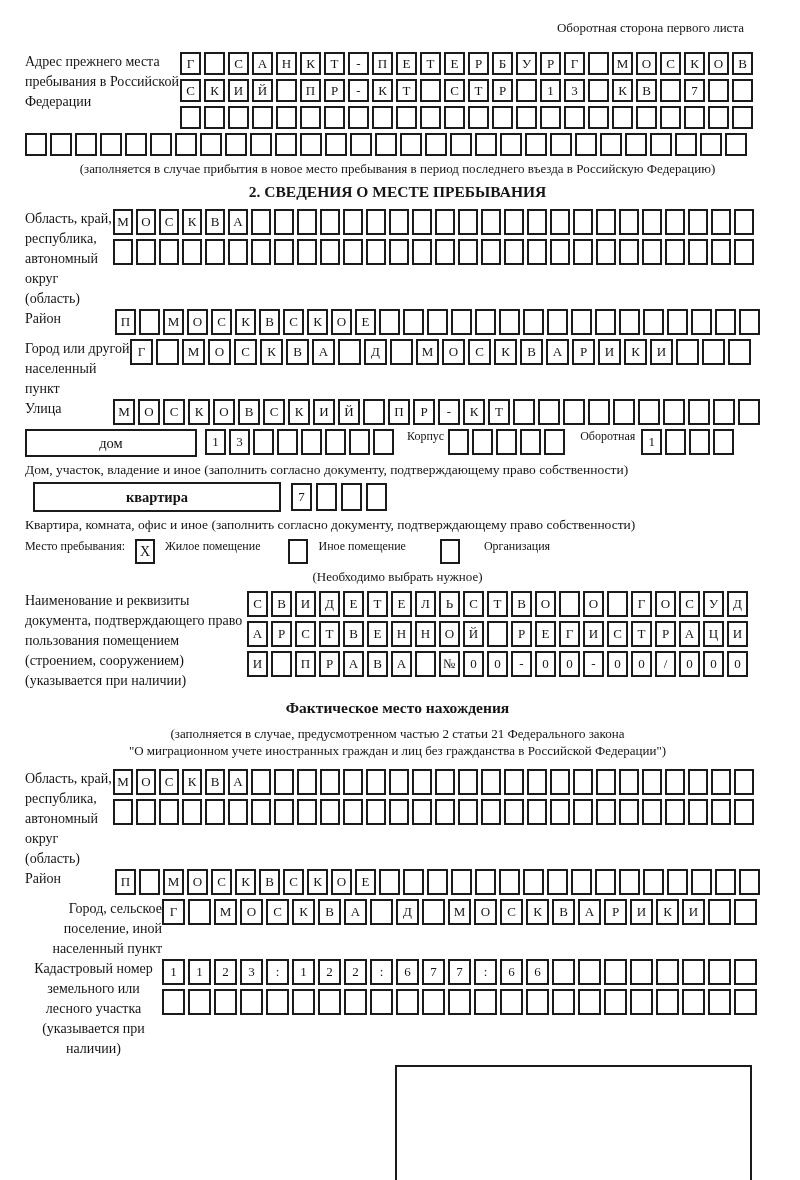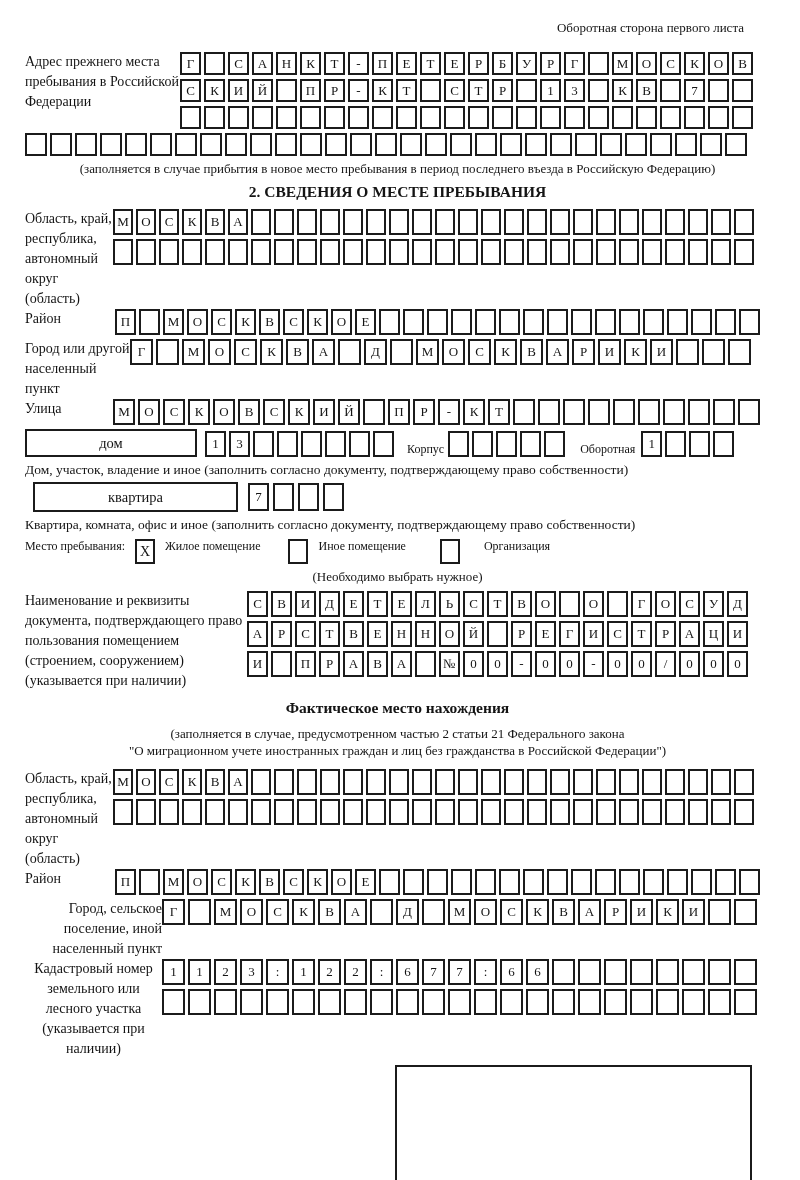--- a/index.html
+++ b/index.html
@@ -303,21 +303,21 @@
         <div class="cell"></div>
         <div class="cell"></div>
         <div class="cell"></div>
         <div class="cell"></div>
         <div class="cell"></div>
         <div class="cell"></div>
         <div class="cell"></div>
       </div>
   </div>
 
-  <div class="row mb4" style="align-items:flex-end;">
+  <div class="row mb4" style="align-items:flex-start;">
     <div class="wbox" style="width:172px;height:28px;margin-right:8px;">дом</div>
     <div class="cellrow" style="--cw:21px;--ch:26px;--mr:3px;margin-bottom:0;">
         <div class="cell">1</div>
         <div class="cell">3</div>
         <div class="cell"></div>
         <div class="cell"></div>
         <div class="cell"></div>
         <div class="cell"></div>
         <div class="cell"></div>
         <div class="cell"></div>
@@ -334,21 +334,21 @@
     <div class="cellrow" style="--cw:21px;--ch:26px;--mr:3px;margin-bottom:0;">
         <div class="cell">1</div>
         <div class="cell"></div>
         <div class="cell"></div>
         <div class="cell"></div>
       </div>
   </div>
   <div class="caption-left mb4">Дом, участок, владение и иное (заполнить согласно документу, подтверждающему право собственности)</div>
 
   <div class="row mb4" style="align-items:center;margin-left:8px;">
-    <div class="wbox" style="width:205px;height:30px;margin-right:10px;">квартира</div>
+    <div class="wbox" style="width:248px;height:30px;margin-right:10px;font-weight:bold;">квартира</div>
     <div class="cellrow" style="--cw:21px;--ch:28px;--mr:4px;margin-bottom:0;">
         <div class="cell">7</div>
         <div class="cell"></div>
         <div class="cell"></div>
         <div class="cell"></div>
       </div>
   </div>
   <div class="caption-left mb6">Квартира, комната, офис и иное (заполнить согласно документу, подтверждающему право собственности)</div>
 
   <div class="row mb4" style="">

